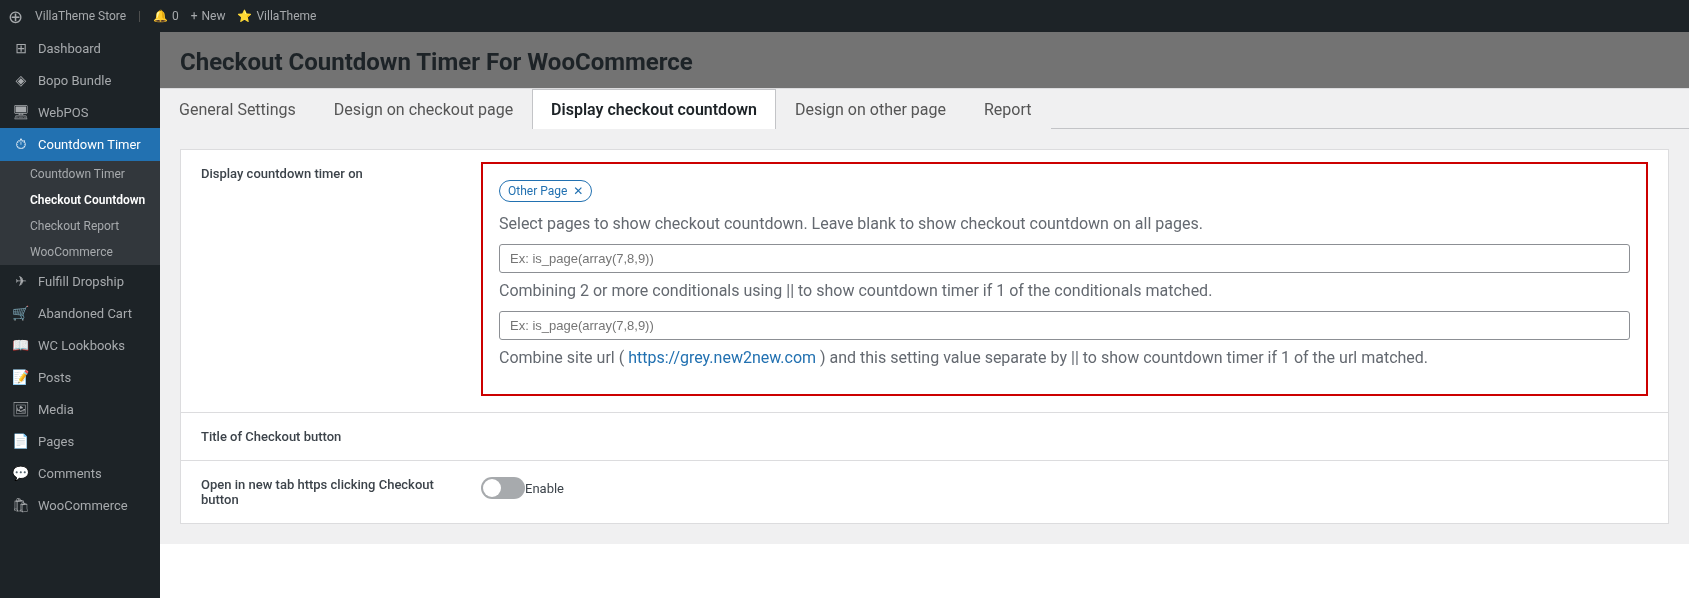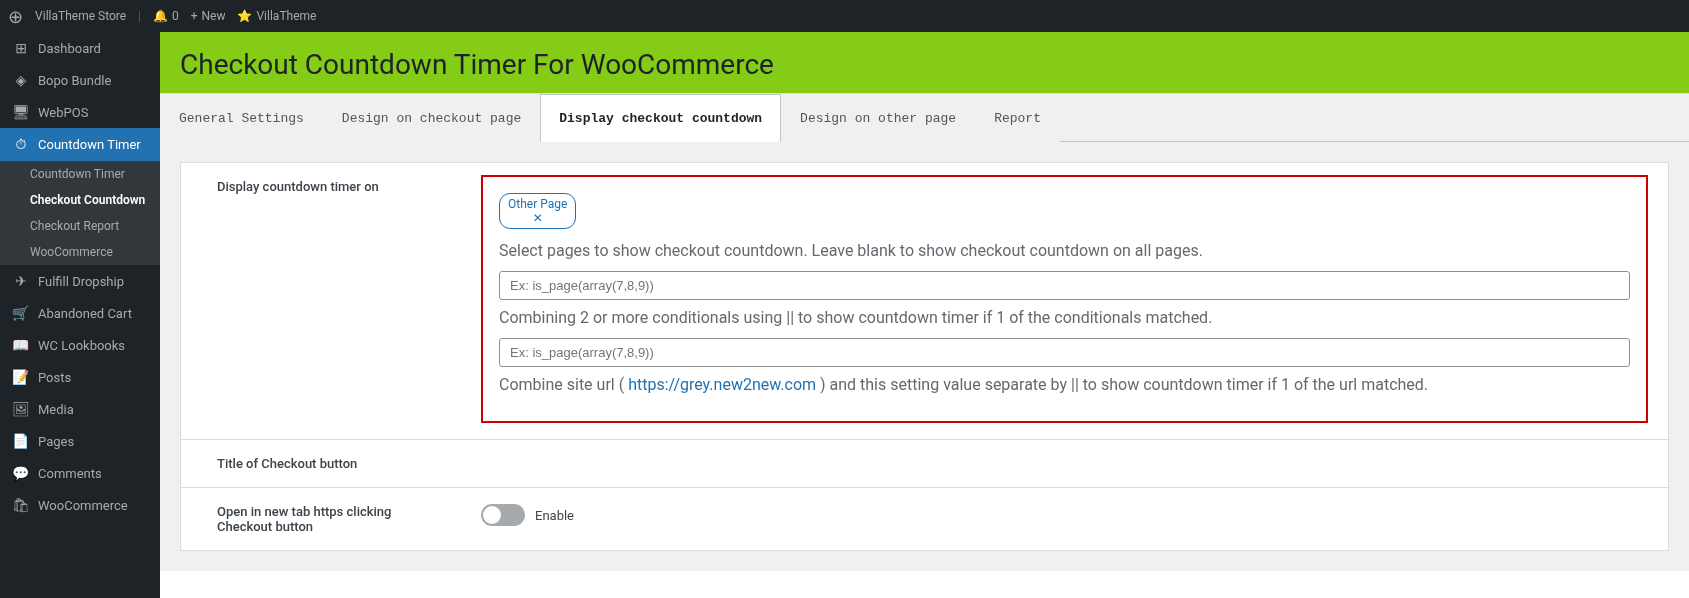--- a/index.html
+++ b/index.html
@@ -55,44 +55,43 @@
       background: #f0f0f1;
       padding: 0;
     }
     .content-inner {
       background: #fff;
       margin: 0;
       min-height: 100%;
     }
     .page-title {
       padding: 16px 20px 12px;
-      font-size: 28px;
-      font-weight: 400;
+      font-size: 24px;
+      font-weight: 700;
       color: #1d2327;
       border-bottom: 1px solid #dcdcde;
-      background: #84cc16;
+      background: #737373;
     }
 
     
     .tabs-bar {
       display: flex;
       background: #f0f0f1;
       border-bottom: 1px solid #c3c4c7;
       padding: 0 0 0 0;
     }
     .tab {
-      padding: 16px 18px;
+      padding: 10px 18px;
       cursor: pointer;
-      font-size: 13px;
+      font-size: 16px;
       color: #555;
       border: 1px solid transparent;
       border-bottom: none;
       margin-bottom: -1px;
       background: #f0f0f1;
-      font-family: Liberation Mono, monospace;
     }
     .tab.active {
       background: #fff;
       color: #1d2327;
       font-weight: 600;
       border-color: #c3c4c7;
       border-bottom-color: #fff;
     }
 
     
@@ -103,48 +102,48 @@
       display: flex;
       align-items: flex-start;
       background: #fff;
       border: 1px solid #dcdcde;
       margin-bottom: 0;
     }
     .settings-row + .settings-row { border-top: none; }
     .settings-label {
       width: 280px;
       flex-shrink: 0;
-      padding: 16px 36px;
+      padding: 16px 20px;
       font-size: 13px;
       color: #3c434a;
       font-weight: 500;
     }
     .settings-control {
       flex: 1;
       padding: 12px 20px;
     }
 
     
     .red-border-section {
       border: 2px solid #cc0000;
       padding: 16px;
       margin-bottom: 4px;
     }
 
     
     .tag-pill {
       display: inline-flex;
       align-items: center;
+      gap: 6px;
       border: 1px solid #2271b1;
       border-radius: 11px;
       padding: 3px 8px;
       font-size: 12px;
       color: #2271b1;
       margin-bottom: 10px;
-      flex-direction: column;
     }
     .tag-remove { cursor: pointer; color: #2271b1; font-size: 12px; }
 
     .helper-text {
       font-size: 16px;
       color: #646970;
       margin-bottom: 8px;
       line-height: 1.5;
     }
     .helper-text a { color: #2271b1; text-decoration: none; }
@@ -165,21 +164,21 @@
       border: 1px solid #8c8f94;
       border-radius: 3px;
       padding: 5px 10px;
       font-size: 13px;
       color: #3c434a;
       width: 200px;
       background: #fff;
     }
 
     
-    .toggle-wrap { display: flex; align-items: center; gap: 10px; padding: 4px 0; }
+    .toggle-wrap { display: flex; align-items: center; padding: 4px 0; }
     .toggle {
       width: 44px;
       height: 22px;
       background: #a7aaad;
       border-radius: 11px;
       position: relative;
       cursor: pointer;
     }
     .toggle::after {
       content: '';

